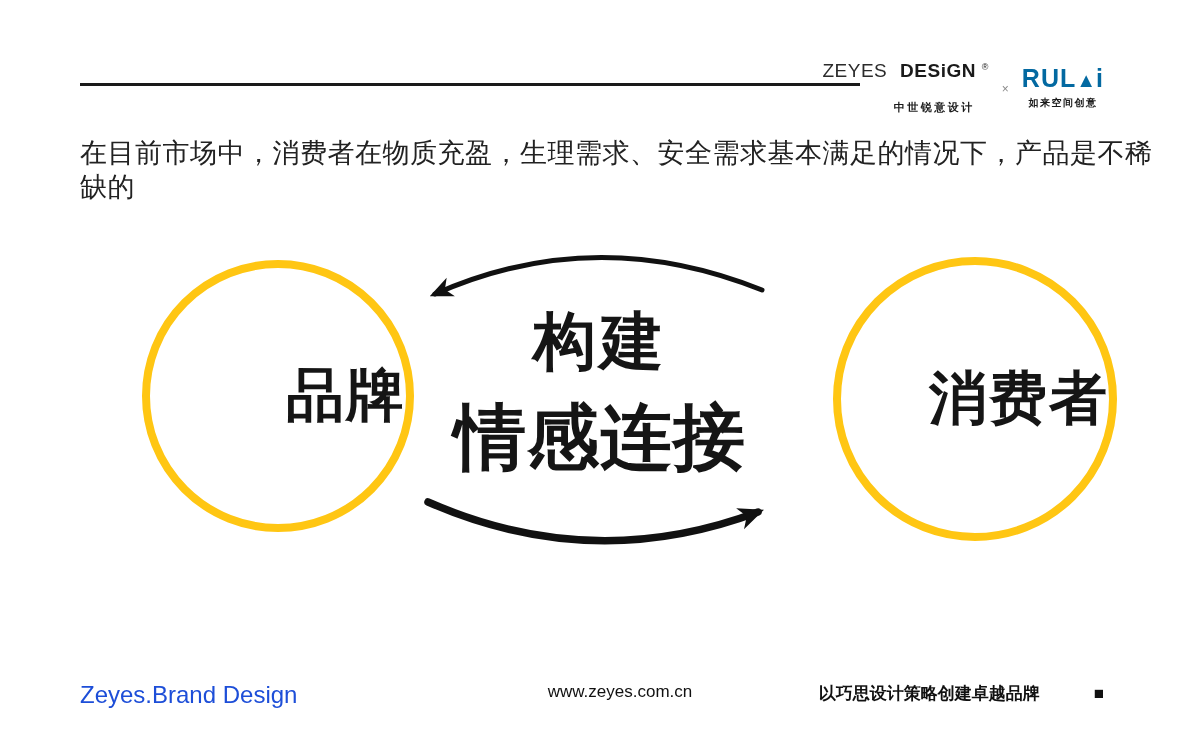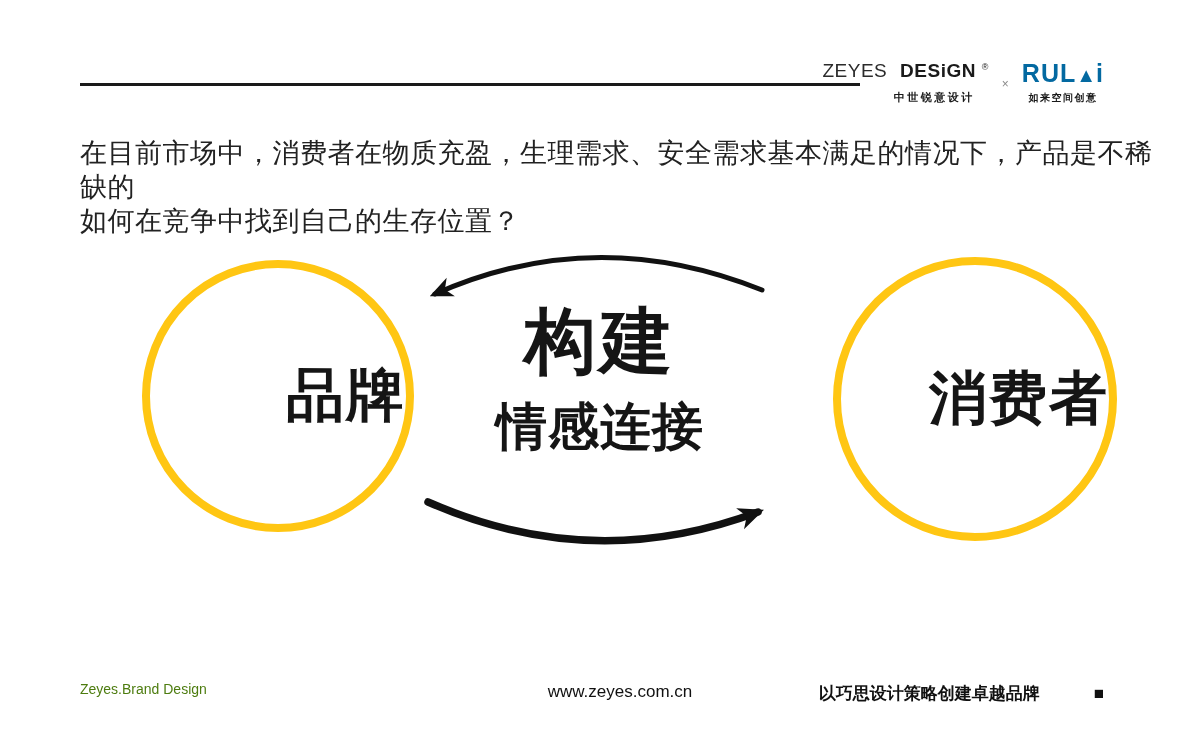--- a/index.html
+++ b/index.html
@@ -38,21 +38,21 @@
     white-space: nowrap;
   }
   .brand1-line .zeyes { font-weight: 400; color: #2b2b2b; }
   .brand1-line .design { font-weight: 800; color: #1a1a1a; margin-left: 7px; }
   .brand1-line .reg { font-size: 9px; vertical-align: super; font-weight: 400; }
   .brand1-sub {
     font-size: 11px;
     font-weight: 700;
     letter-spacing: 2.5px;
     color: #1a1a1a;
-    margin-top: 8px;
+    margin-top: 18px;
     text-align: right;
     padding-right: 14px;
     white-space: nowrap;
   }
   .logo-x {
     font-size: 12px;
     color: #8a8a8a;
     padding-top: 2px;
   }
   .brand2 { text-align: center; }
@@ -106,30 +106,30 @@
   }
   .center-text {
     position: absolute;
     left: 430px; top: 78px;
     width: 340px;
     text-align: center;
     font-weight: 900;
     color: #151515;
     line-height: 86px;
   }
-  .center-text .line1 { font-size: 72px; letter-spacing: 4px; }
-  .center-text .line2 { font-size: 51px; letter-spacing: 1px; }
+  .center-text .line1 { font-size: 63px; letter-spacing: 4px; }
+  .center-text .line2 { font-size: 72px; letter-spacing: 1px; margin-top: 10px; }
   .arrows-svg { position: absolute; left: 410px; top: 0; width: 370px; height: 370px; }
 
   
   .footer-left {
     position: absolute;
     left: 80px; top: 681px;
-    font-size: 14px;
-    color: #4d7c0f;
+    font-size: 24px;
+    color: #1d4ed8;
   }
   .footer-center {
     position: absolute;
     left: 0; top: 682px;
     width: 1240px;
     text-align: center;
     font-size: 17px;
     color: #111111;
   }
   .footer-right {
@@ -168,21 +168,20 @@
     <div class="brand2">
       <div class="brand2-line">
         <span>RUL</span><span class="tri">▲</span><span>i</span>
       </div>
       <div class="brand2-sub">如来空间创意</div>
     </div>
   </div>
 
   <div class="intro">
     <div>在目前市场中，消费者在物质充盈，生理需求、安全需求基本满足的情况下，产品是不稀缺的</div>
-    <div>如何在竞争中找到自己的生存位置？</div>
   </div>
 
   <div class="diagram">
 
     <div class="circle circle-left">
       <div class="circle-label">品牌</div>
     </div>
 
     <div class="circle circle-right">
       <div class="circle-label">消费者</div>

